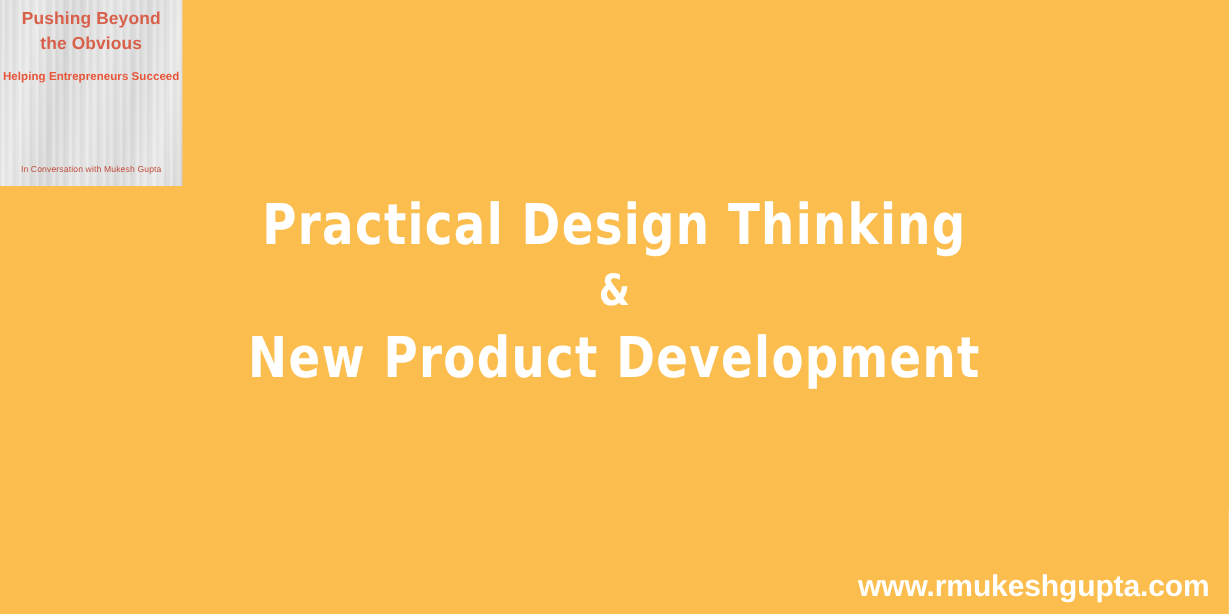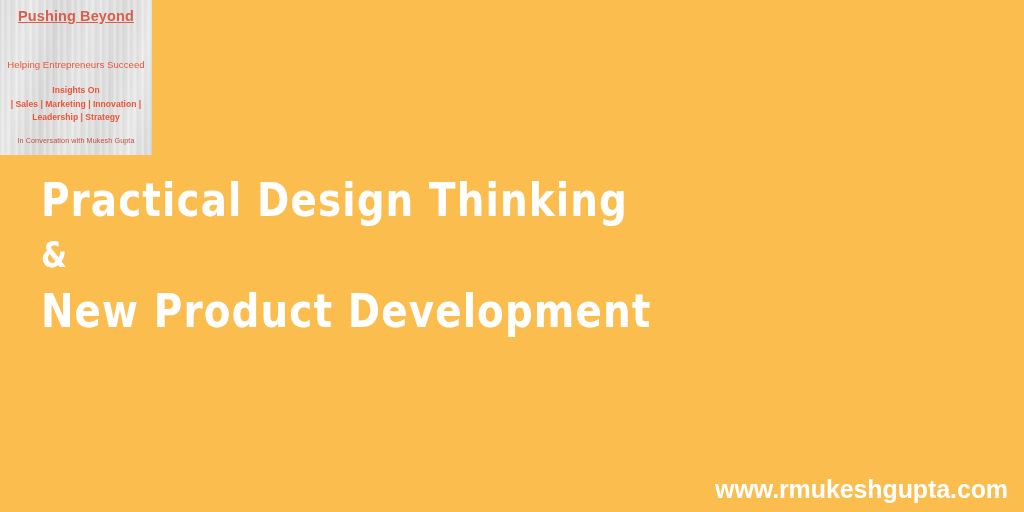--- a/index.html
+++ b/index.html
@@ -53,29 +53,28 @@
 
   .cov-title {
     position: absolute;
     left: 0; right: 0;
     top: 6px;
     color: #d8604b;
     font-size: 14.5px;
     font-weight: bold;
     line-height: 1.45;
     letter-spacing: 0.1px;
-    text-decoration: underline;
   }
   .cov-tagline {
     position: absolute;
     left: 0; right: 0;
     top: 59px;
     color: #e8563a;
     font-size: 9.6px;
-    font-weight: normal;
+    font-weight: bold;
     letter-spacing: 0.05px;
   }
   .cov-insights {
     position: absolute;
     left: 0; right: 0;
     top: 84px;
     color: #e8563a;
     font-size: 8.6px;
     font-weight: bold;
     line-height: 1.58;
@@ -88,21 +87,22 @@
     font-size: 7.2px;
     font-weight: normal;
     letter-spacing: 0.1px;
   }
 
   
   #headline {
     position: absolute;
     left: 0;
     right: 0;
-    top: 172px;
+    top: 160px;
+    text-align: center;
     color: #ffffff;
   }
   .hl-line {
     font-family: "DejaVu Sans Condensed", "Liberation Sans Narrow", "Liberation Sans", sans-serif;
     font-weight: bold;
     font-size: 47px;
     line-height: 1.18;
     letter-spacing: 1.2px;
     white-space: nowrap;
     transform: scaleX(0.92);
@@ -128,27 +128,23 @@
 </style>
 </head>
 <body>
 
 <div id="card">
 
   <div id="cover">
     <div id="cover-inner">
       <div class="cov-title">
         <div>Pushing Beyond</div>
+        <div>the Obvious</div>
       </div>
       <div class="cov-tagline">Helping Entrepreneurs Succeed</div>
-      <div class="cov-insights">
-        <div>Insights On</div>
-        <div>| Sales | Marketing | Innovation |</div>
-        <div>Leadership | Strategy</div>
-      </div>
       <div class="cov-host">In Conversation with Mukesh Gupta</div>
     </div>
   </div>
 
   <div id="headline">
     <div class="hl-line">Practical Design Thinking</div>
     <div class="hl-amp">&amp;</div>
     <div class="hl-line">New Product Development</div>
   </div>
 

